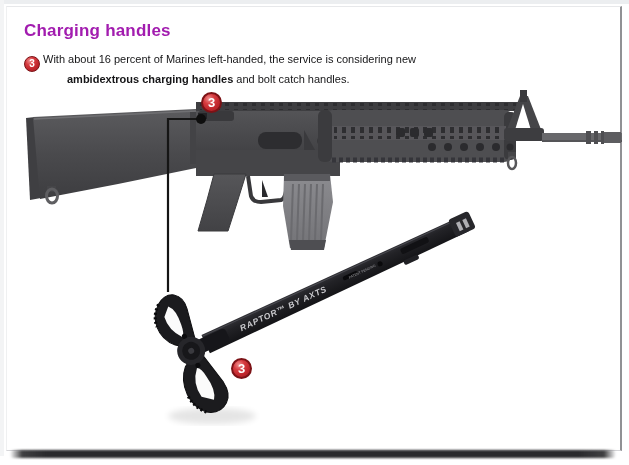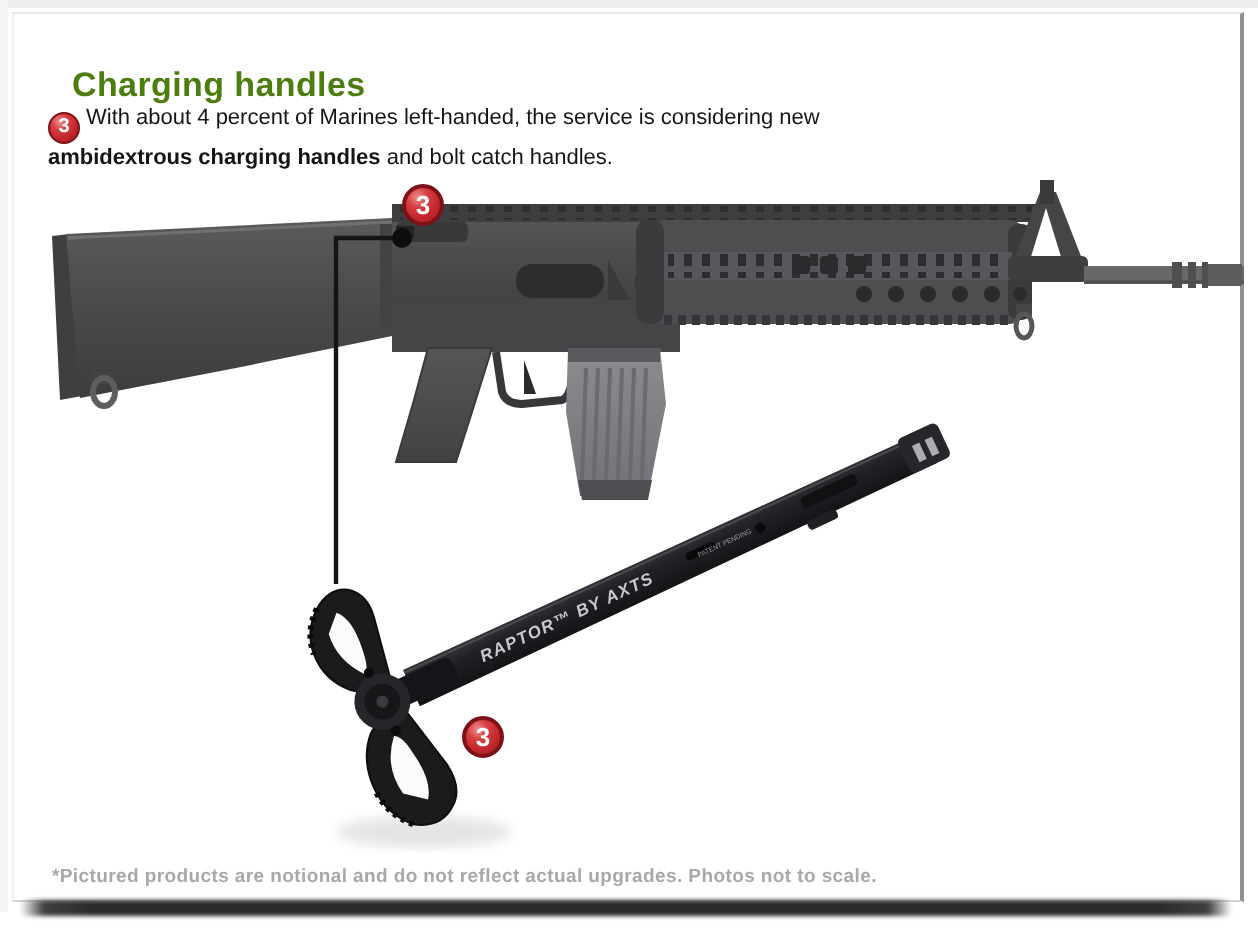--- a/index.html
+++ b/index.html
@@ -10,26 +10,26 @@
   .outer-top  { position:absolute; left:0; top:0; width:629px; height:4px; background:#eceef0; }
   .outer-left { position:absolute; left:0; top:0; width:4px; height:456px; background:#f3f4f5; }
   .card { position:absolute; left:6px; top:6px; width:613px; height:443px; background:#ffffff;
           border-top:1px solid #e7e8ea; border-left:1px solid #eff0f1;
           border-right:2px solid #919194; border-bottom:1px solid #d5d5d8; }
   .drop-shadow { position:absolute; left:10px; top:450px; width:606px; height:8px; border-radius:3px;
           background:linear-gradient(to right, rgba(30,30,32,0) 0%, rgba(30,30,32,.85) 2%,
                      #2a2a2d 6%, #2a2a2d 94%, rgba(30,30,32,.85) 98%, rgba(30,30,32,0) 100%);
           filter:blur(1px); }
 
-  .title { position:absolute; left:24px; top:21px; margin:12px; font-size:17px; font-weight:800;
-           letter-spacing:.2px; color:#4d7c0f; }
+  .title { position:absolute; left:24px; top:21px; margin:0; font-size:17px; font-weight:800;
+           letter-spacing:.2px; color:#a21caf; }
 
   .callout-text { position:absolute; left:24px; top:52px; width:432px; margin:0;
                   font-size:11px; line-height:14.5px; color:#151517; }
-  .callout-text b { font-weight:bold; }
+  .callout-text b { font-weight:bold;margin-left:43px; }
 
   .badge { border-radius:50%; color:#fff; font-weight:bold; text-align:center;
            display:inline-flex; align-items:center; justify-content:center;
            background:radial-gradient(circle at 35% 28%, #ef9090 0%, #d63c40 32%, #c1272d 62%, #a31b20 100%);
            border:2px solid #7c1216; box-sizing:border-box; }
   .badge-inline { width:16px; height:16px; font-size:10px; vertical-align:-4px; border-width:1.5px; margin-right:3px; }
   .badge-marker { position:absolute; width:21px; height:21px; font-size:13px; }
   #badge-rifle   { left:201px; top:92px; }
   #badge-product { left:231px; top:358px; }
 
@@ -179,21 +179,20 @@
       <circle cx="-2" cy="-16" r="2.5" fill="#0b0b0d"></circle>
       <circle cx="-2" cy="16" r="2.5" fill="#0b0b0d"></circle>
     </g>
 
     <polyline points="201,119 168,119 168,292" fill="none" stroke="#151515" stroke-width="2.2"></polyline>
     <circle cx="201" cy="119" r="5" fill="#0e0e0e"></circle>
   </svg>
 
   <h1 class="title">Charging handles</h1>
 
-  <p class="callout-text"><span class="badge badge-inline">3</span><span>With about 4 percent of Marines left-handed, the service is considering new </span><b>ambidextrous charging handles</b><span> and bolt catch handles.</span></p>
+  <p class="callout-text"><span class="badge badge-inline">3</span><span>With about 16 percent of Marines left-handed, the service is considering new </span><b>ambidextrous charging handles</b><span> and bolt catch handles.</span></p>
 
   <div id="badge-rifle" class="badge badge-marker">3</div>
   <div id="badge-product" class="badge badge-marker">3</div>
 
-  <p class="footnote">*Pictured products are notional and do not reflect actual upgrades. Photos not to scale.</p>
 
   <div class="drop-shadow"></div>
 </div>
 
 </body></html>

